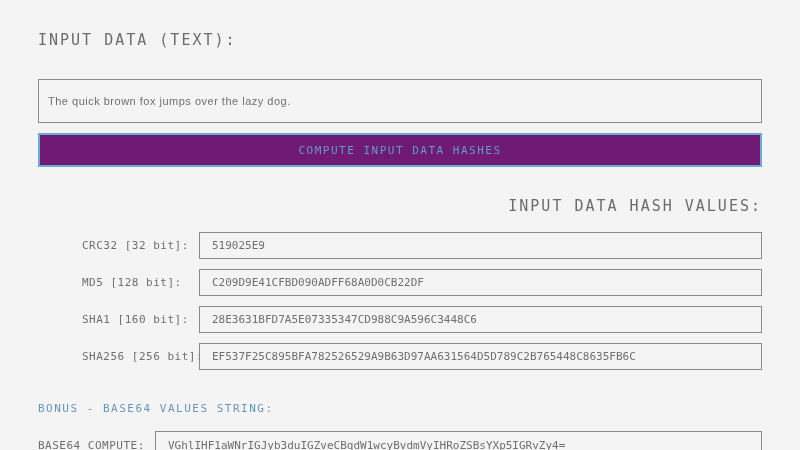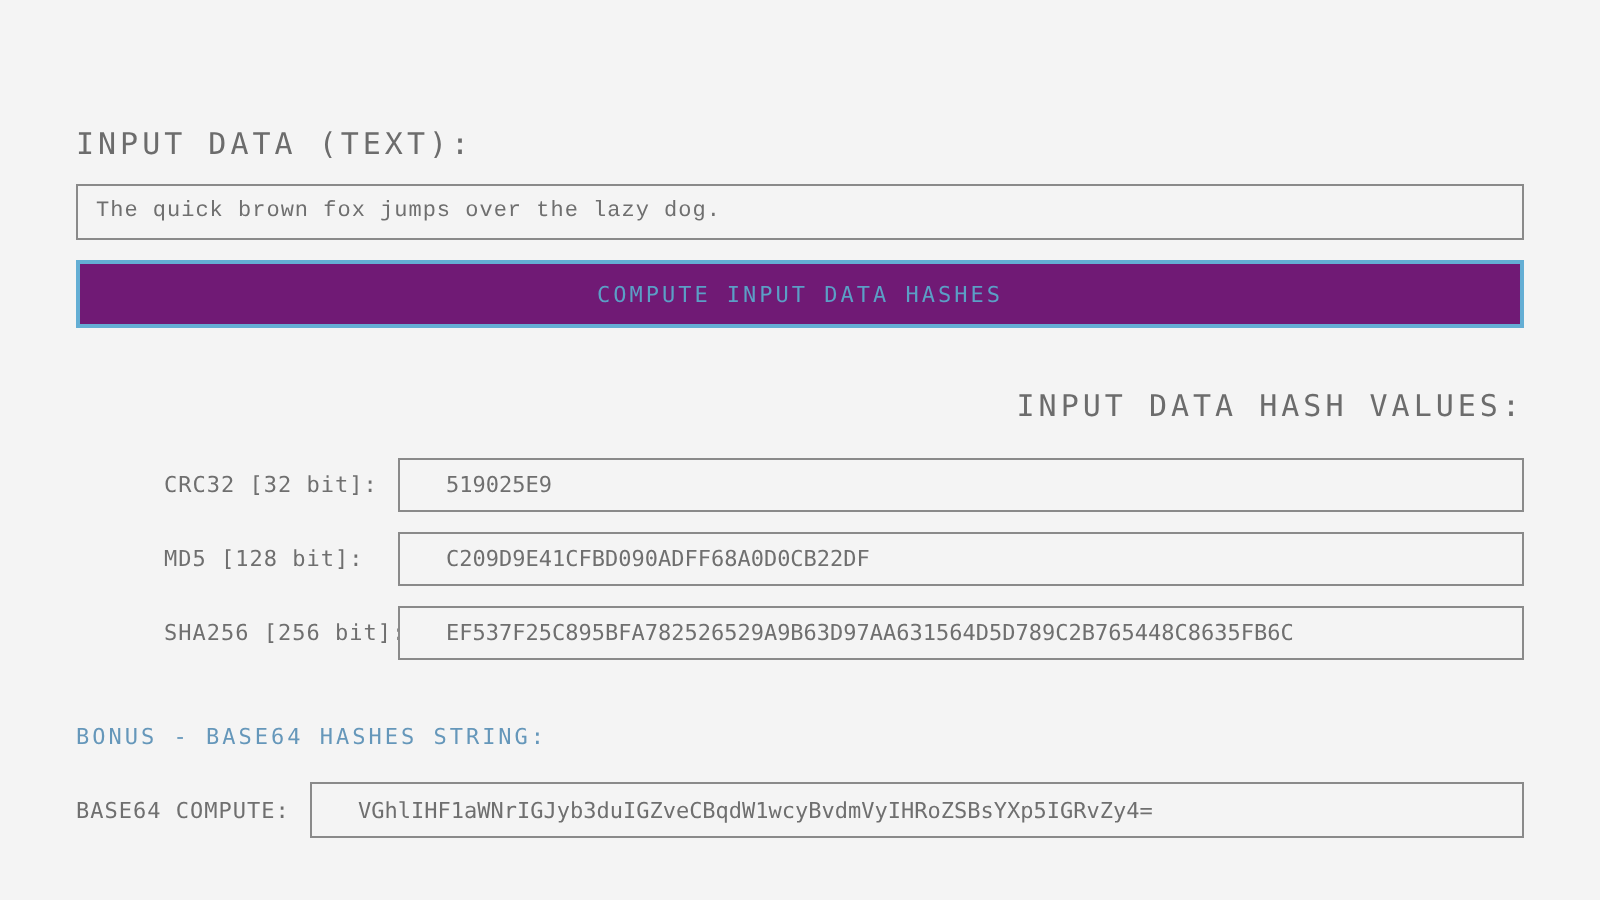--- a/index.html
+++ b/index.html
@@ -15,31 +15,31 @@
   .wrap { padding: 0 38px; }
 
   .section-heading {
     font-size: 15px;
     font-weight: normal;
     letter-spacing: 2px;
     margin: 0;
     color: #6c6c6c;
     white-space: nowrap;
   }
-  .heading-1 { padding-top: 31px; margin-top: 32px; }
+  .heading-1 { padding-top: 31px; }
   .heading-2 { padding-top: 30px; text-align: right; }
 
   .text-input {
     display: block;
     width: 100%;
-    height: 28px;
-    margin-top: 11px;
+    height: 44px;
+    margin-top: 30px;
     border: 1px solid #8a8a8a;
     background: #f4f4f4;
-    font-family: Liberation Mono, monospace;
+    font-family: Liberation Sans, sans-serif;
     font-size: 11px;
     letter-spacing: 0.5px;
     color: #6f6f6f;
     padding: 0 9px;
     outline: none;
   }
 
   .compute-button {
     display: block;
     width: 100%;
@@ -71,21 +71,21 @@
   }
   .hash-value {
     flex: 1;
     height: 27px;
     border: 1px solid #8a8a8a;
     background: #f4f4f4;
     font-family: "DejaVu Sans Mono", monospace;
     font-size: 11px;
     letter-spacing: 0;
     color: #6f6f6f;
-    padding: 0 23px;
+    padding: 0 12px;
     outline: none;
     min-width: 0;
   }
 
   .bonus-heading {
     font-size: 11px;
     font-weight: normal;
     letter-spacing: 1.5px;
     color: #6597ba;
     margin: 0;
@@ -113,28 +113,32 @@
     <div class="hash-row">
       <div class="hash-label">CRC32 [32 bit]:</div>
       <input class="hash-value" type="text" readonly="" value="519025E9" style="">
     </div>
 
     <div class="hash-row">
       <div class="hash-label">MD5 [128 bit]:</div>
       <input class="hash-value" type="text" readonly="" value="C209D9E41CFBD090ADFF68A0D0CB22DF" style="">
     </div>
 
+    <div class="hash-row">
+      <div class="hash-label">SHA1 [160 bit]:</div>
+      <input class="hash-value" type="text" readonly="" value="28E3631BFD7A5E07335347CD988C9A596C3448C6" style="">
+    </div>
 
     <div class="hash-row">
       <div class="hash-label">SHA256 [256 bit]:</div>
       <input class="hash-value" type="text" readonly="" value="EF537F25C895BFA782526529A9B63D97AA631564D5D789C2B765448C8635FB6C" style="">
     </div>
 
   </div>
 
-  <h2 class="bonus-heading">BONUS - BASE64 HASHES STRING:</h2>
+  <h2 class="bonus-heading">BONUS - BASE64 VALUES STRING:</h2>
 
   <div class="hash-row base64-row">
     <div class="hash-label">BASE64 COMPUTE:</div>
     <input class="hash-value" type="text" readonly="" value="VGhlIHF1aWNrIGJyb3duIGZveCBqdW1wcyBvdmVyIHRoZSBsYXp5IGRvZy4=" style="">
   </div>
 
 </div>
 
 </body></html>

